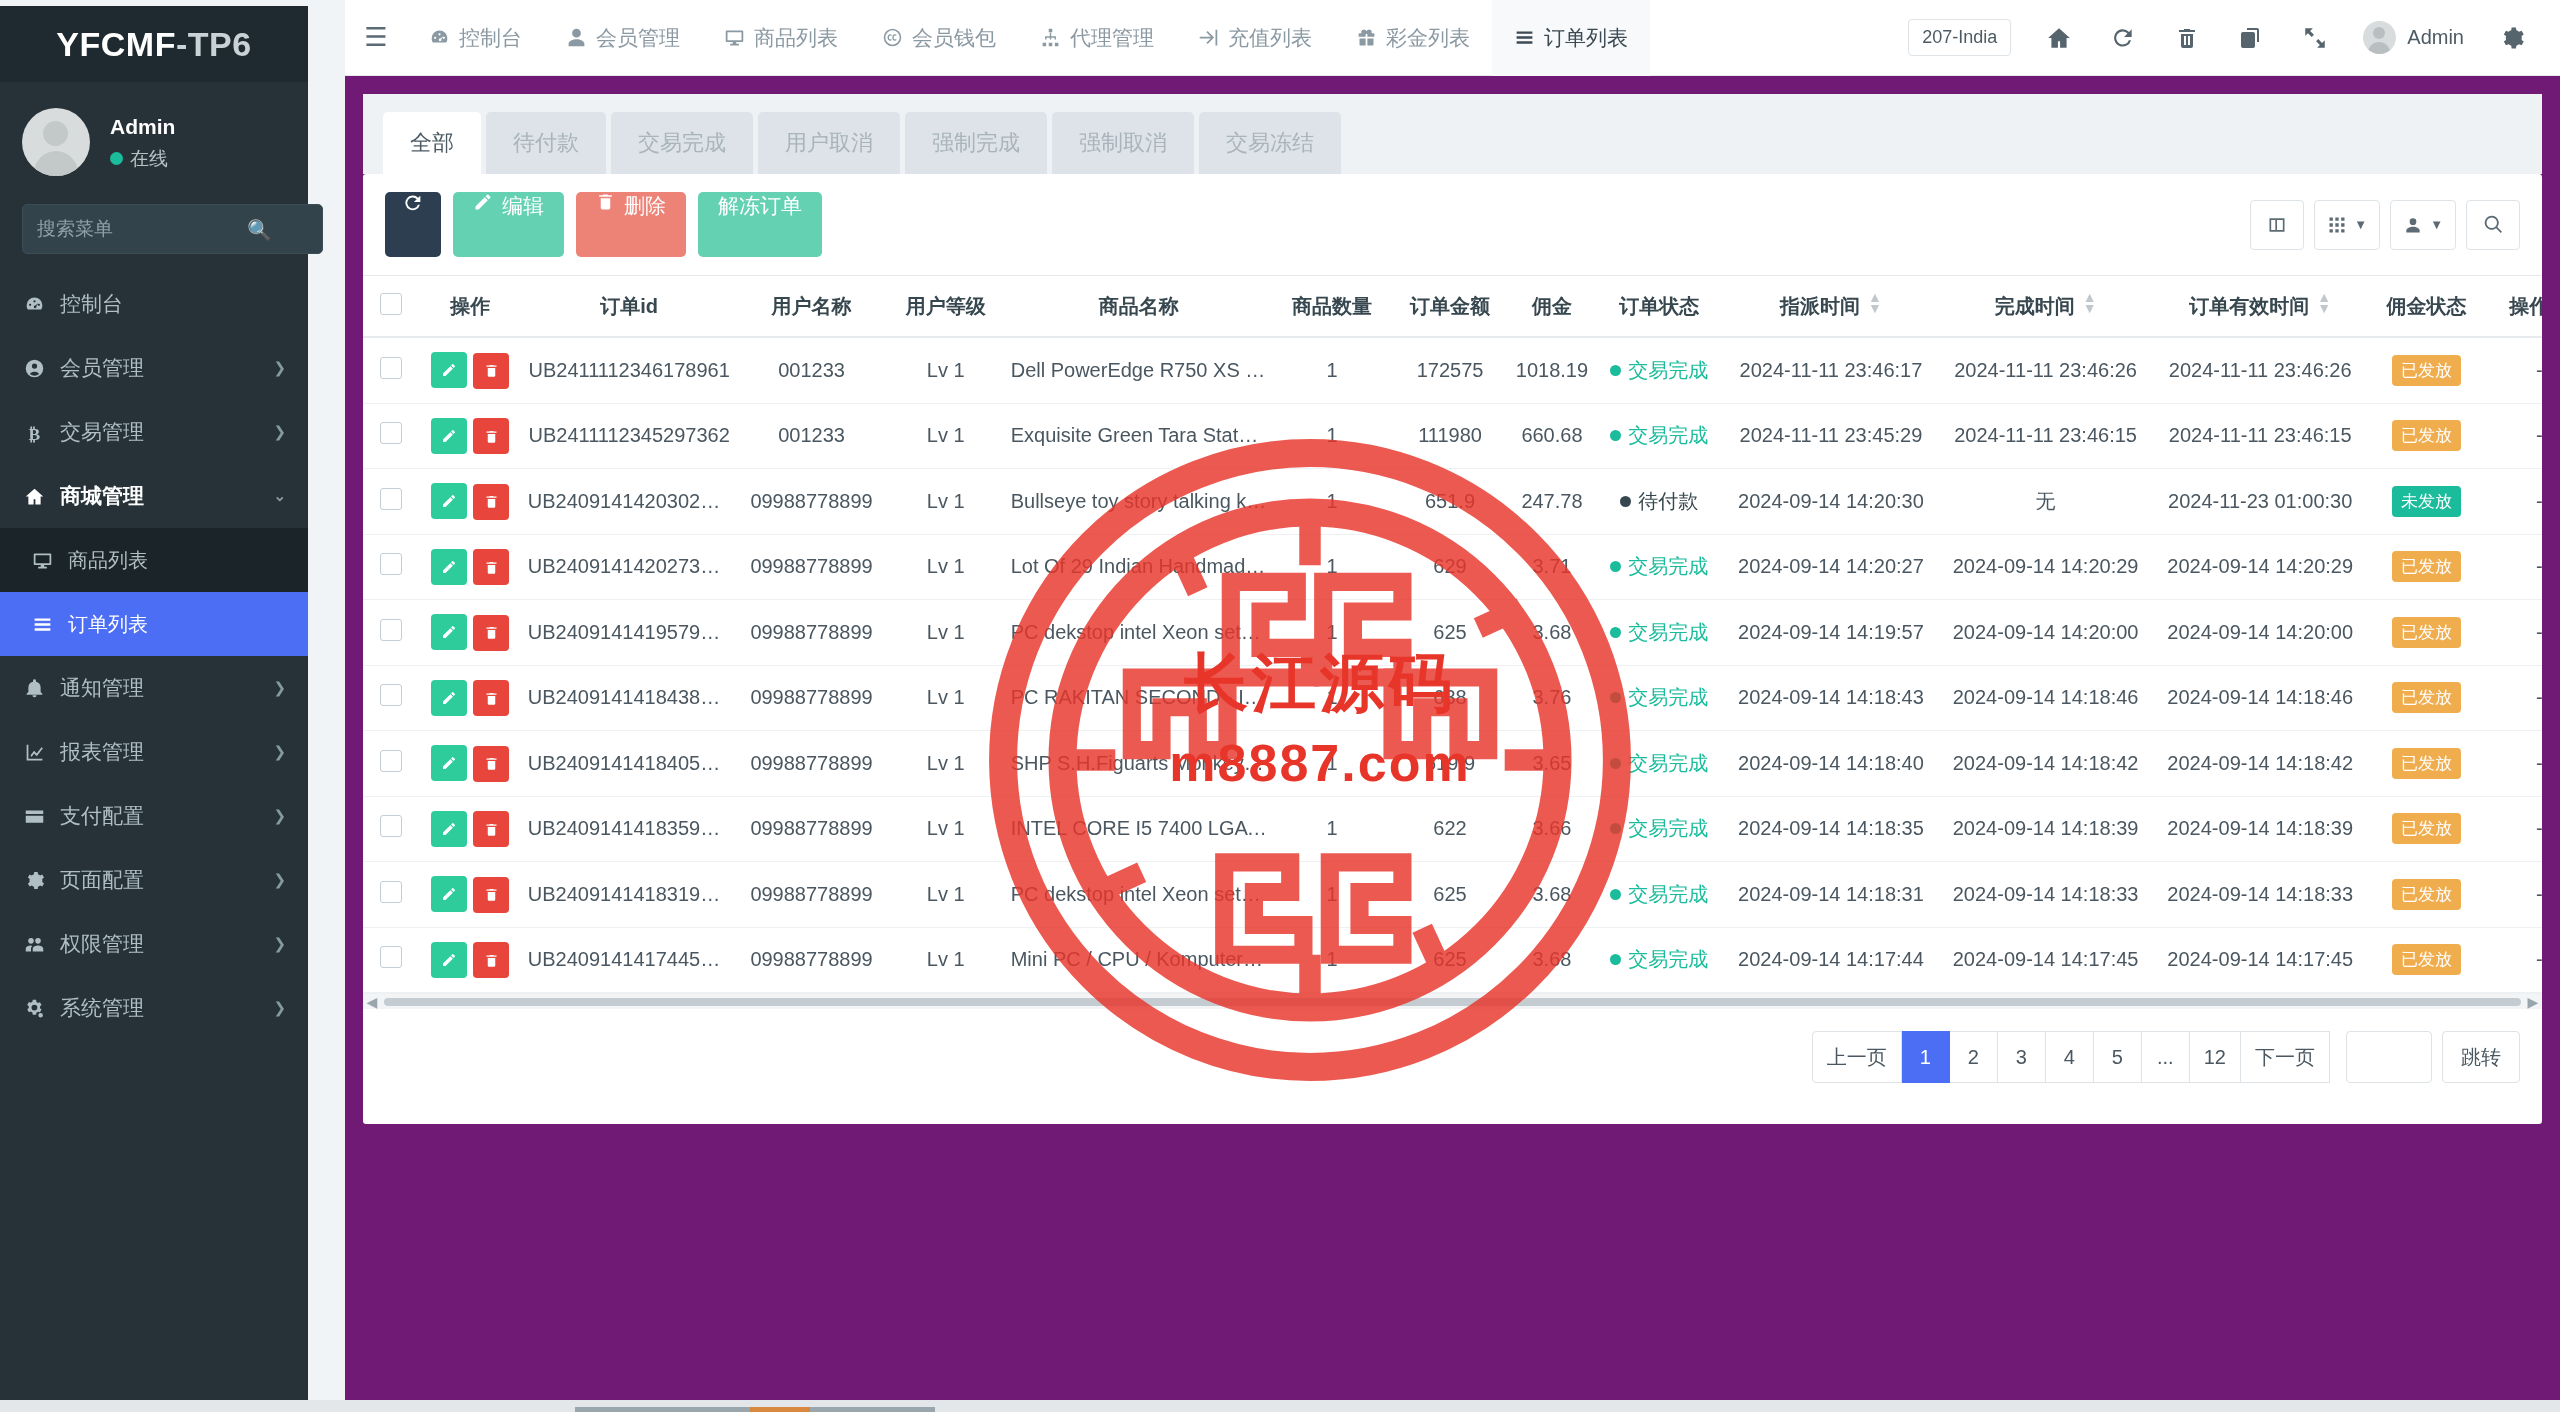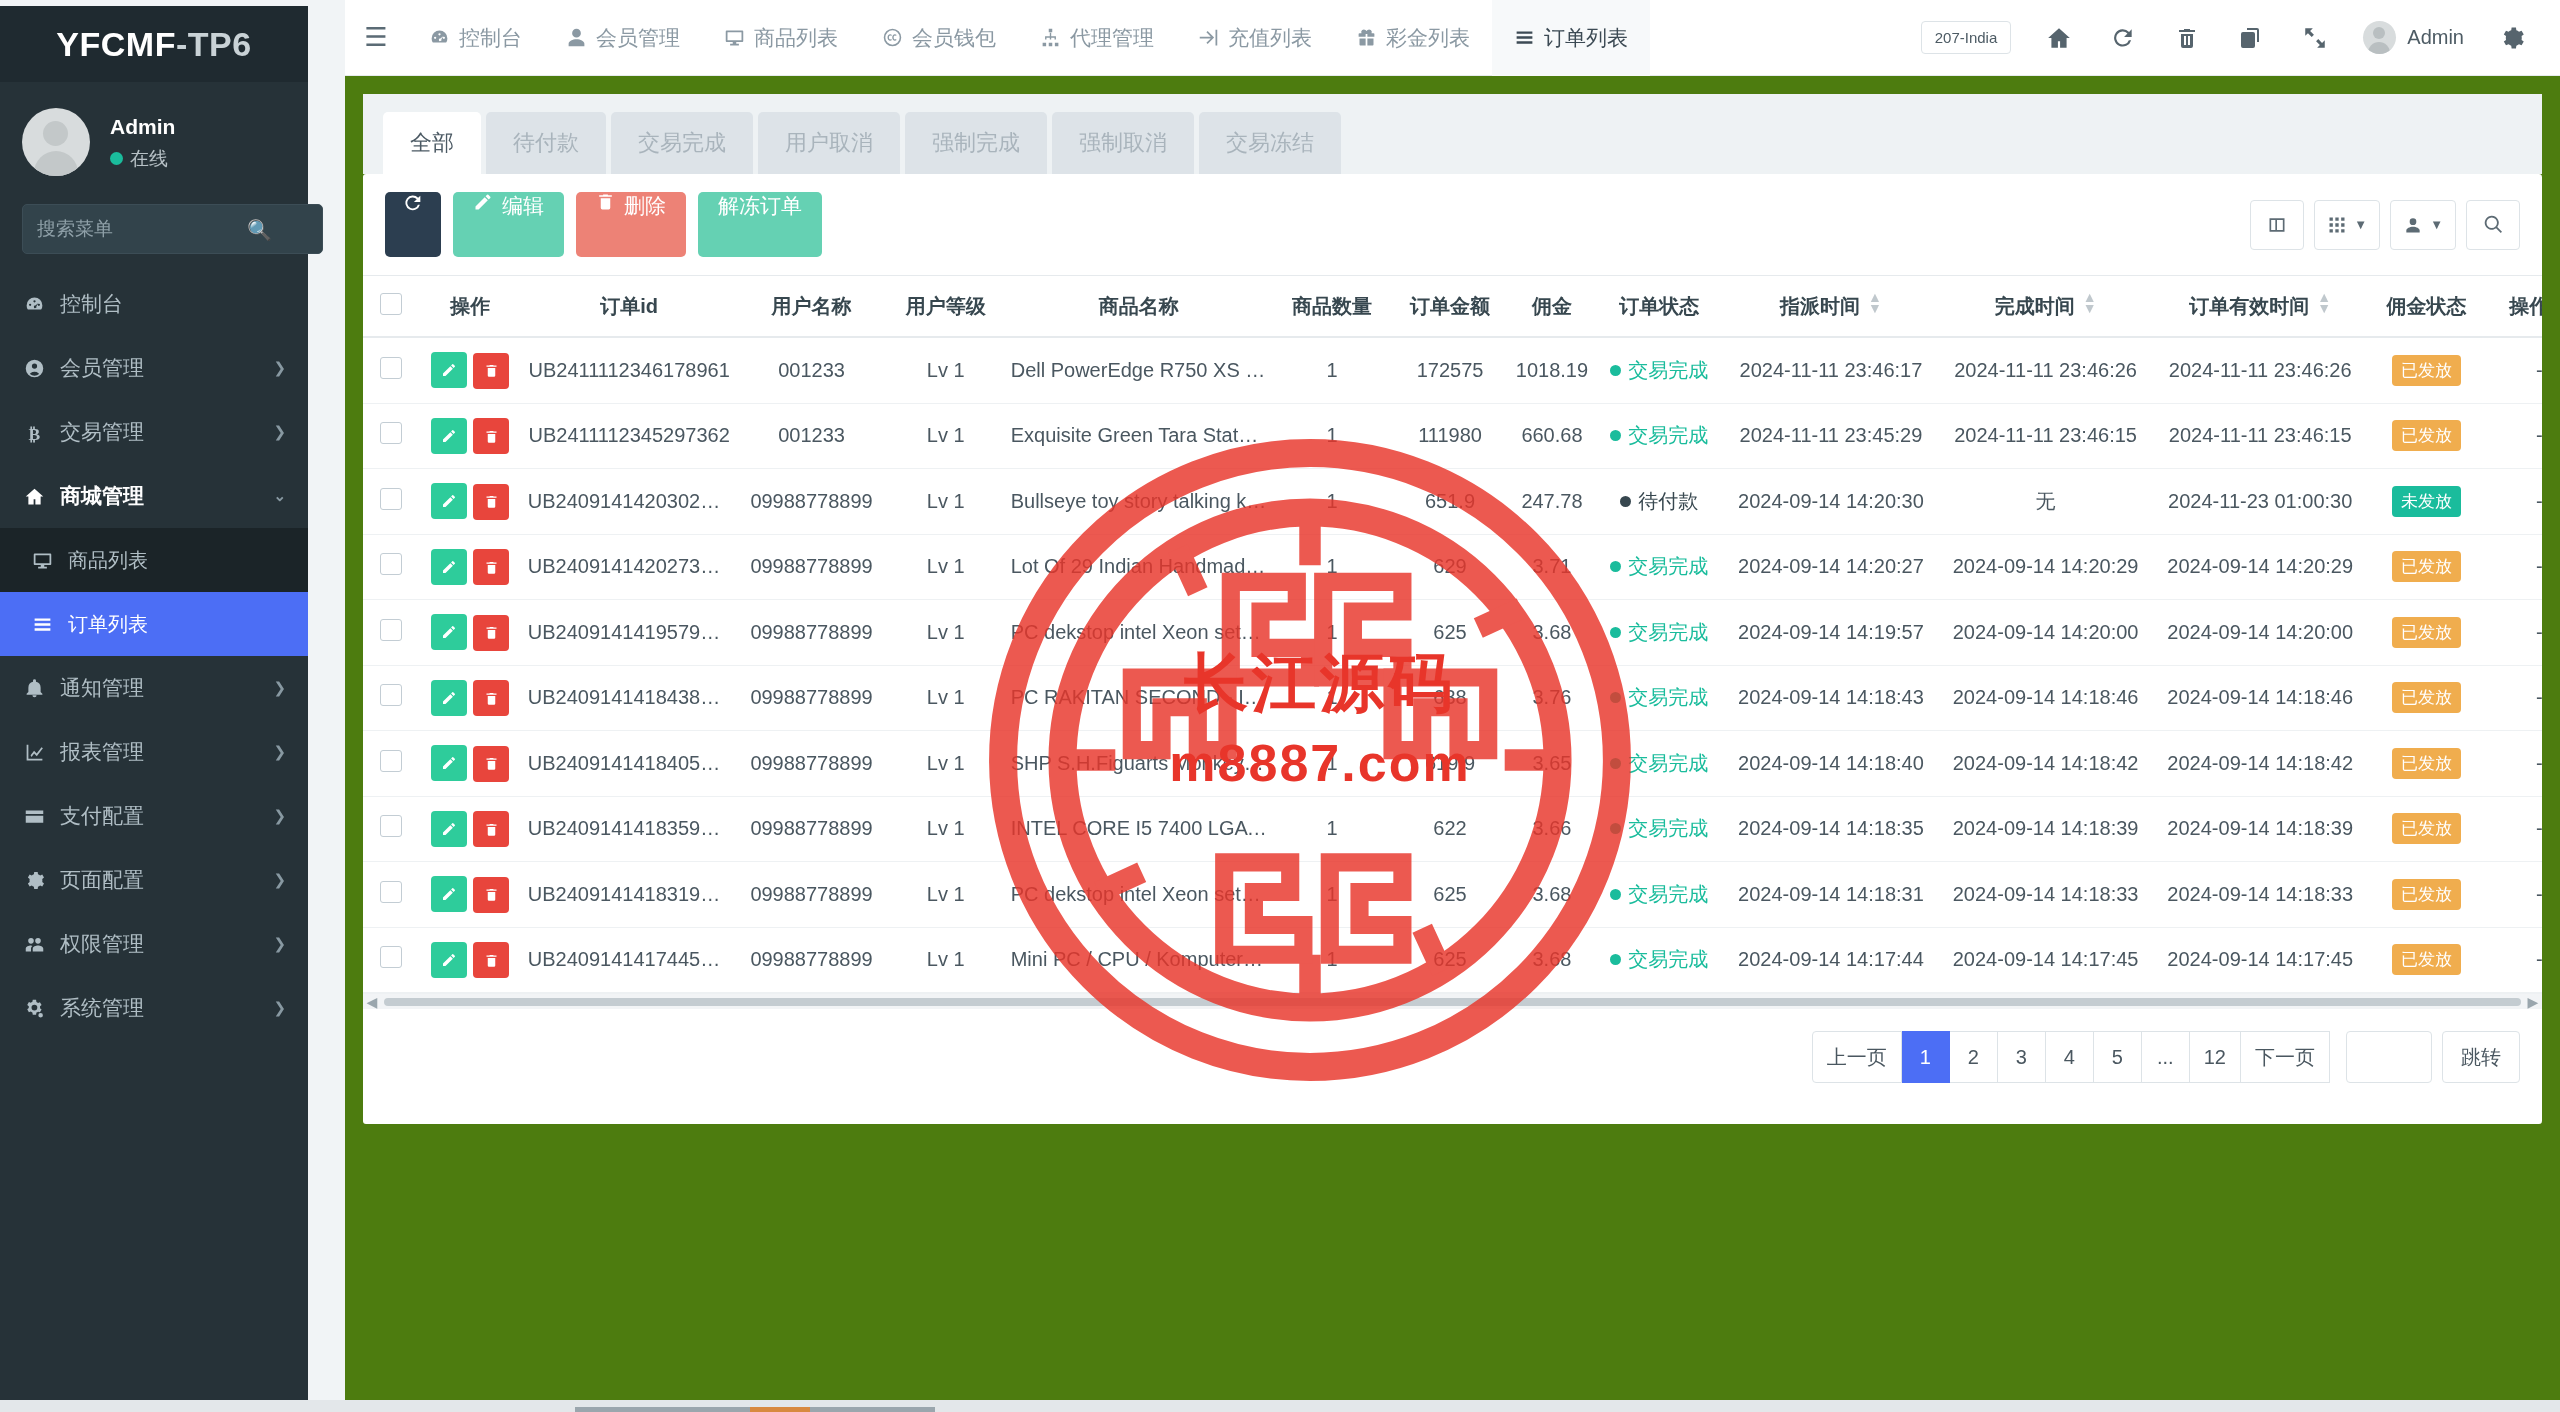--- a/index.html
+++ b/index.html
@@ -72,32 +72,32 @@
   .topnav-item{
     display:flex; align-items:center; gap:9px; padding:0 22px; height:76px;
     font-size:21px; color:#8b99a3; cursor:pointer; white-space:nowrap;
   }
   .topnav-item.active{ color:#3c4a54; background:#f7f9fa;}
   .topnav-item .ti{ display:inline-flex; align-items:center; }
 
   .top-right{ margin-left:auto; display:flex; align-items:center; gap:4px; padding-right:18px;}
   .country-badge{
     border:1px solid #dde3e7; border-radius:4px; padding:7px 13px;
-    font-size:15px; color:#4d5b64; background:#fff; margin-right:14px; white-space:nowrap;
+    font-size:18px; color:#4d5b64; background:#fff; margin-right:14px; white-space:nowrap;
   }
   .tr-ico{ width:60px;height:60px;display:flex;align-items:center;justify-content:center;
     color:#56646d; cursor:pointer;}
   .user-chip{display:flex;align-items:center;gap:11px;padding:0 14px;cursor:pointer;}
   .user-chip .av{width:33px;height:33px;border-radius:50%;background:#d8dcdd;position:relative;overflow:hidden;}
   .user-chip .av::before{content:"";position:absolute;width:12px;height:12px;border-radius:50%;background:#b9bfc1;left:10px;top:6px;}
   .user-chip .av::after{content:"";position:absolute;width:22px;height:14px;border-radius:11px 11px 0 0;background:#b9bfc1;left:5px;top:21px;}
   .user-chip .un{font-size:20px;color:#4d5b64;}
 
   
-  #content{ position:absolute; left:345px; top:76px; right:0; bottom:0; background:#4d7c0f; padding:18px;}
+  #content{ position:absolute; left:345px; top:76px; right:0; bottom:0; background:#701a75; padding:18px;}
   .panel{ background:#ffffff; border-radius:3px; min-height:950px; position:relative;}
 
   .tabs-bar{ padding:18px 20px 0 20px; background:#eef2f4;}
   .tabs{ display:flex; gap:5px; }
   .tab{
     padding:0 27px; height:62px; line-height:62px; font-size:22px;
     background:#dde3e8; color:#a9b4bc; border-radius:5px 5px 0 0; cursor:pointer;
   }
   .tab.active{ background:#ffffff; color:#4c5a64; }
 

